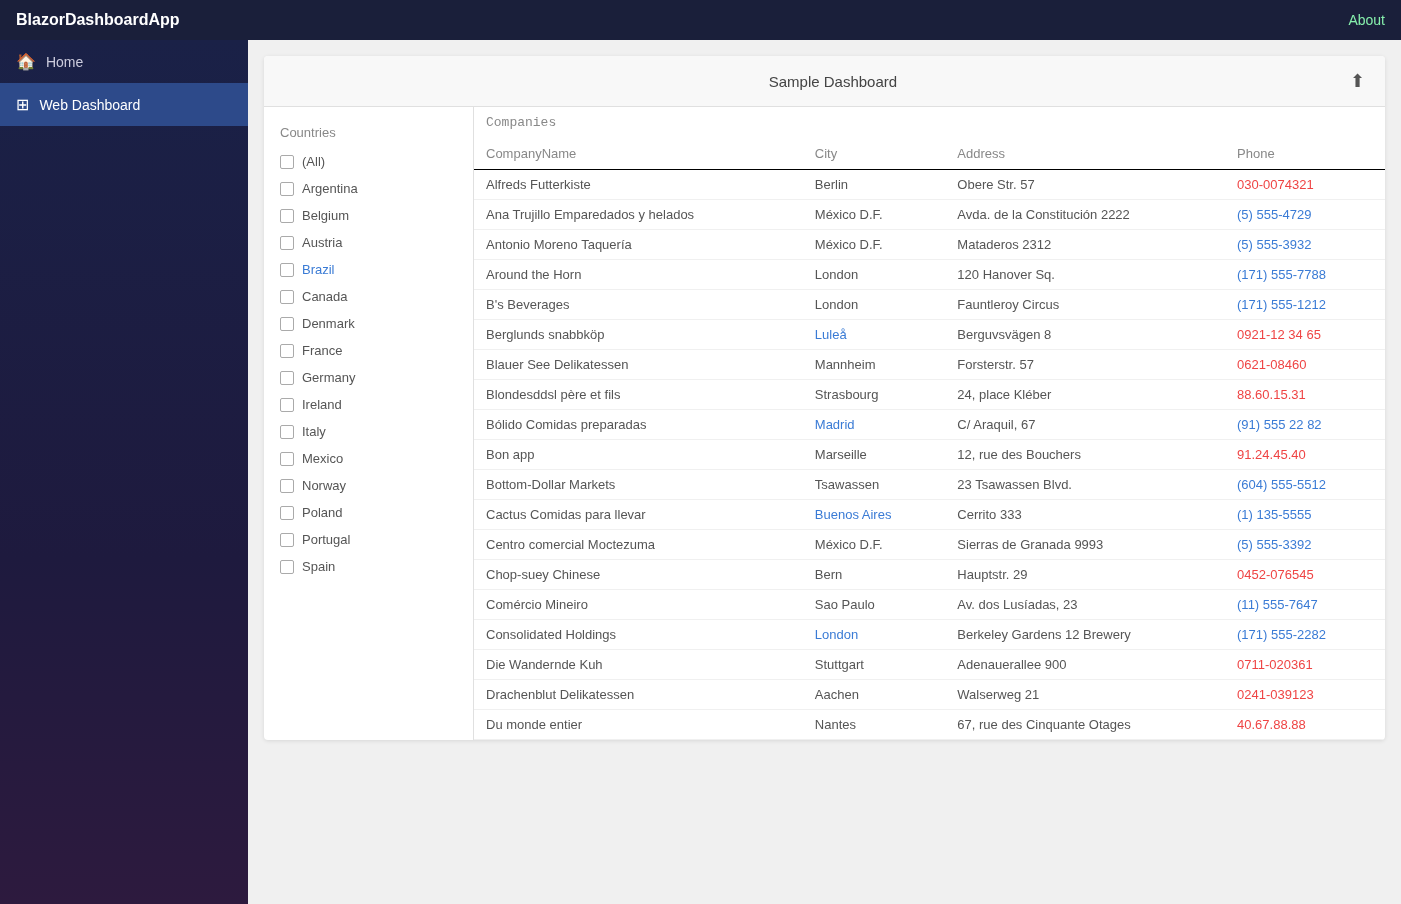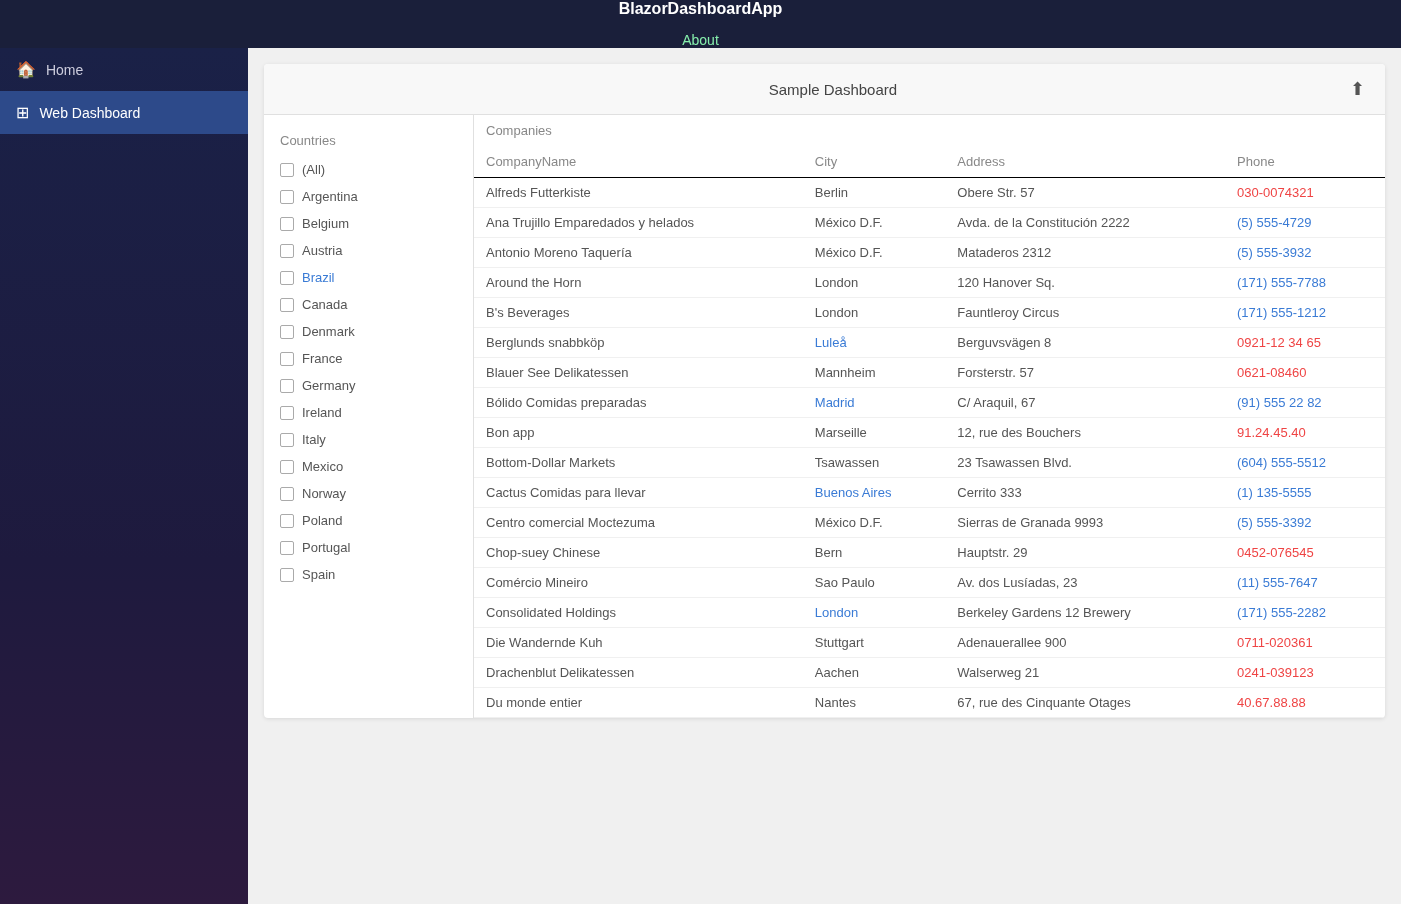--- a/index.html
+++ b/index.html
@@ -1,21 +1,21 @@
 <!DOCTYPE html>
 <html><head>
   <meta charset="utf-8">
   <style>
     * { box-sizing: border-box; margin: 0; padding: 0; }
     body { font-family: 'Segoe UI', Arial, sans-serif; font-size: 14px; display: flex; flex-direction: column; height: 100vh; overflow: hidden; background: #f0f0f0; }
 
     
     #topbar {
       display: flex; align-items: center; justify-content: space-between;
-      background: #1a1f3a; color: white; height: 48px; padding: 0 16px; flex-shrink: 0; flex-direction: column;
+      background: #1a1f3a; color: white; height: 40px; padding: 0 16px; flex-shrink: 0;
     }
     #topbar .app-title { font-size: 16px; font-weight: 600; color: white; }
     #topbar .about-link { color: #86efac; font-size: 14px; cursor: pointer; text-decoration: none; }
 
     
     #main-layout { display: flex; flex: 1; overflow: hidden; }
 
     
     #sidebar {
       width: 248px; background: linear-gradient(180deg, #1a2147 0%, #1e1a3e 60%, #2d1a3e 100%);
@@ -56,21 +56,21 @@
     }
     .country-checkbox {
       width: 14px; height: 14px; border: 1px solid #aaa; border-radius: 2px;
       flex-shrink: 0; background: white;
     }
     .country-label { font-size: 13px; color: #555; }
     .country-label.blue { color: #3a7bd5; }
 
     
     .companies-panel { flex: 1; overflow: auto; }
-    .companies-panel-title { font-size: 13px; color: #888; padding: 8px 12px; }
+    .companies-panel-title { font-size: 13px; color: #888; padding: 8px 12px; font-family: Liberation Mono, monospace; }
 
     table.companies-table {
       width: 100%; border-collapse: collapse;
     }
     table.companies-table thead th {
       text-align: left; padding: 8px 12px; font-size: 13px; color: #888;
       font-weight: normal; border-bottom: 1px solid #000000;
       background: white;
     }
     table.companies-table tbody tr { border-bottom: 1px solid #f0f0f0; }
@@ -236,20 +236,26 @@
                   <td class="td-address">Berguvsvägen 8</td>
                   <td class="td-phone-plain">0921-12 34 65</td>
                 </tr>
                 <tr>
                   <td class="td-company">Blauer See Delikatessen</td>
                   <td class="td-city-plain">Mannheim</td>
                   <td class="td-address">Forsterstr. 57</td>
                   <td class="td-phone-plain">0621-08460</td>
                 </tr>
                 <tr>
+                  <td class="td-company">Blondesddsl père et fils</td>
+                  <td class="td-city-plain">Strasbourg</td>
+                  <td class="td-address">24, place Kléber</td>
+                  <td class="td-phone-plain">88.60.15.31</td>
+                </tr>
+                <tr>
                   <td class="td-company">Bólido Comidas preparadas</td>
                   <td class="td-city-blue">Madrid</td>
                   <td class="td-address">C/ Araquil, 67</td>
                   <td class="td-phone">(91) 555 22 82</td>
                 </tr>
                 <tr>
                   <td class="td-company">Bon app</td>
                   <td class="td-city-plain">Marseille</td>
                   <td class="td-address">12, rue des Bouchers</td>
                   <td class="td-phone-plain">91.24.45.40</td>

